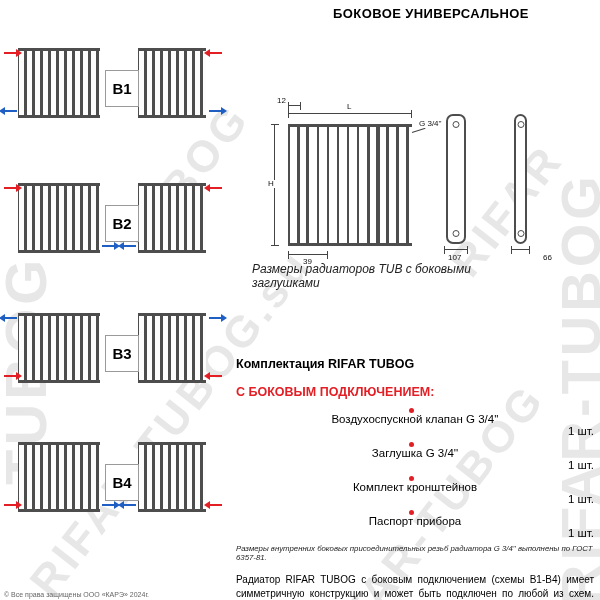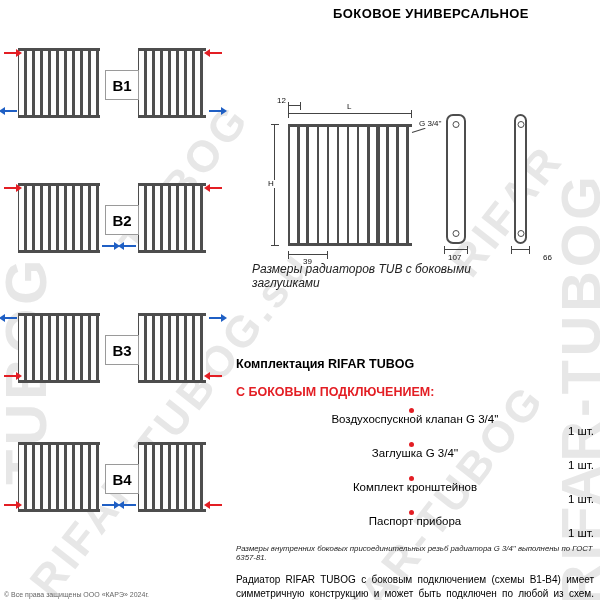--- a/index.html
+++ b/index.html
@@ -22,21 +22,21 @@
   .title { position:absolute; top:6px; right:4px; width:330px; text-align:center;
            font-size:13px; font-weight:800; line-height:1.2; letter-spacing:0.4px; }
 
   
   .scheme { position:absolute; left:6px; width:215px; height:70px; }
   .rad { position:absolute; top:0; height:70px;
          background:repeating-linear-gradient(90deg,#4d4d4d 0 1.5px,#fdfdfd 1.5px 6.5px,#4d4d4d 6.5px 8px);
          border-top:3px solid #4d4d4d; border-bottom:3px solid #4d4d4d; }
   .rad-left  { left:12px;  width:82px; }
   .rad-right { left:132px; width:68px; }
-  .scheme-label { position:absolute; left:99px; top:22px; width:34px; height:30px;
+  .scheme-label { position:absolute; left:99px; top:22px; width:34px; height:37px;
                   border:1px solid #9a9a9a; background:#fff; display:flex; align-items:center;
                   justify-content:center; font-weight:bold; font-size:15px; }
 
   .arrow { position:absolute; width:13px; height:2px; background:currentColor; }
   .arrow.dir-right::after { content:''; position:absolute; right:-5px; top:-3px;
         border-left:6px solid currentColor; border-top:4px solid transparent; border-bottom:4px solid transparent; }
   .arrow.dir-left::after  { content:''; position:absolute; left:-5px; top:-3px;
         border-right:6px solid currentColor; border-top:4px solid transparent; border-bottom:4px solid transparent; }
   .arrow.red  { color:#e31e24; }
   .arrow.blue { color:#1f5fc4; }

